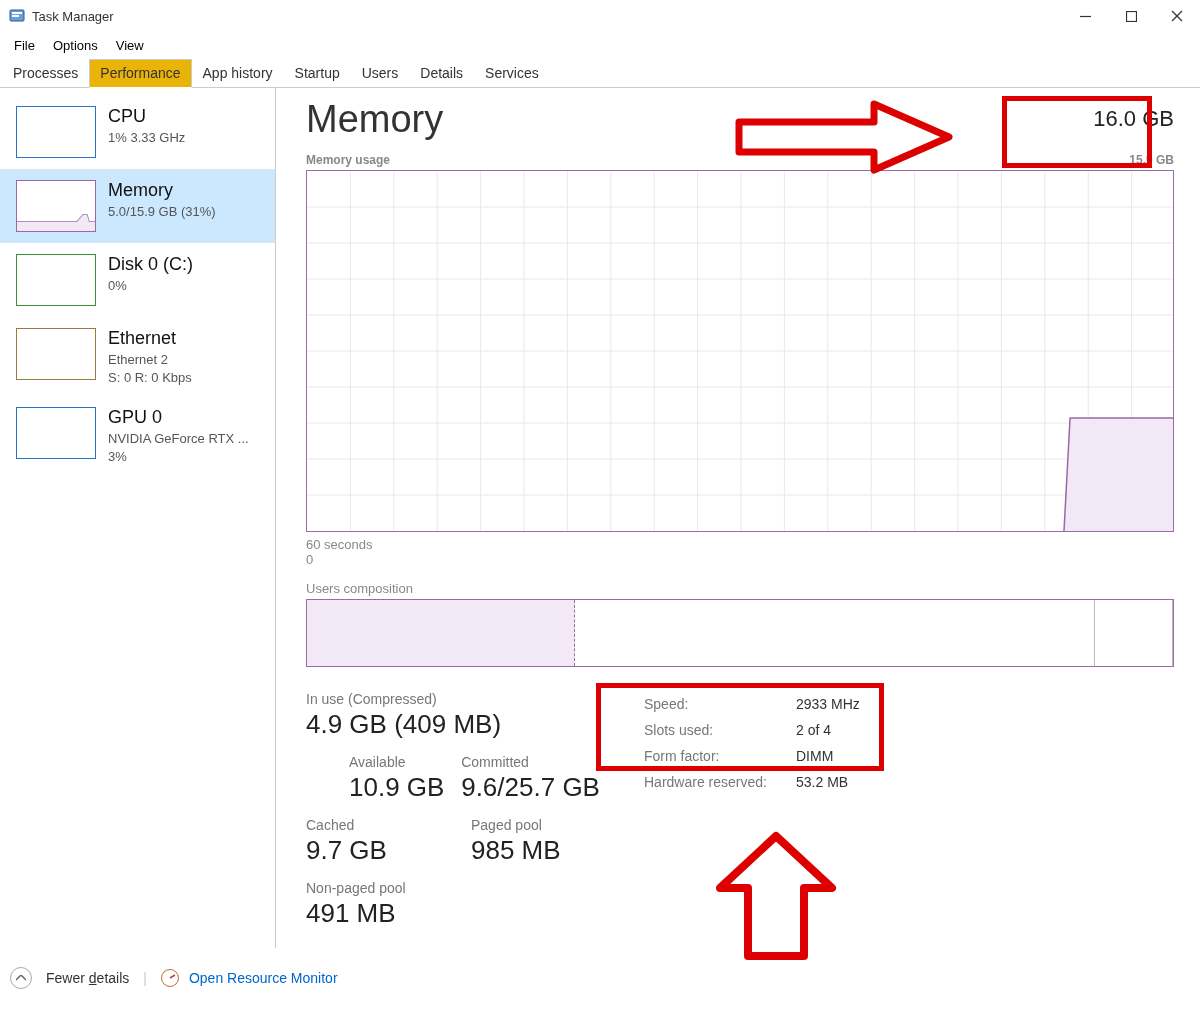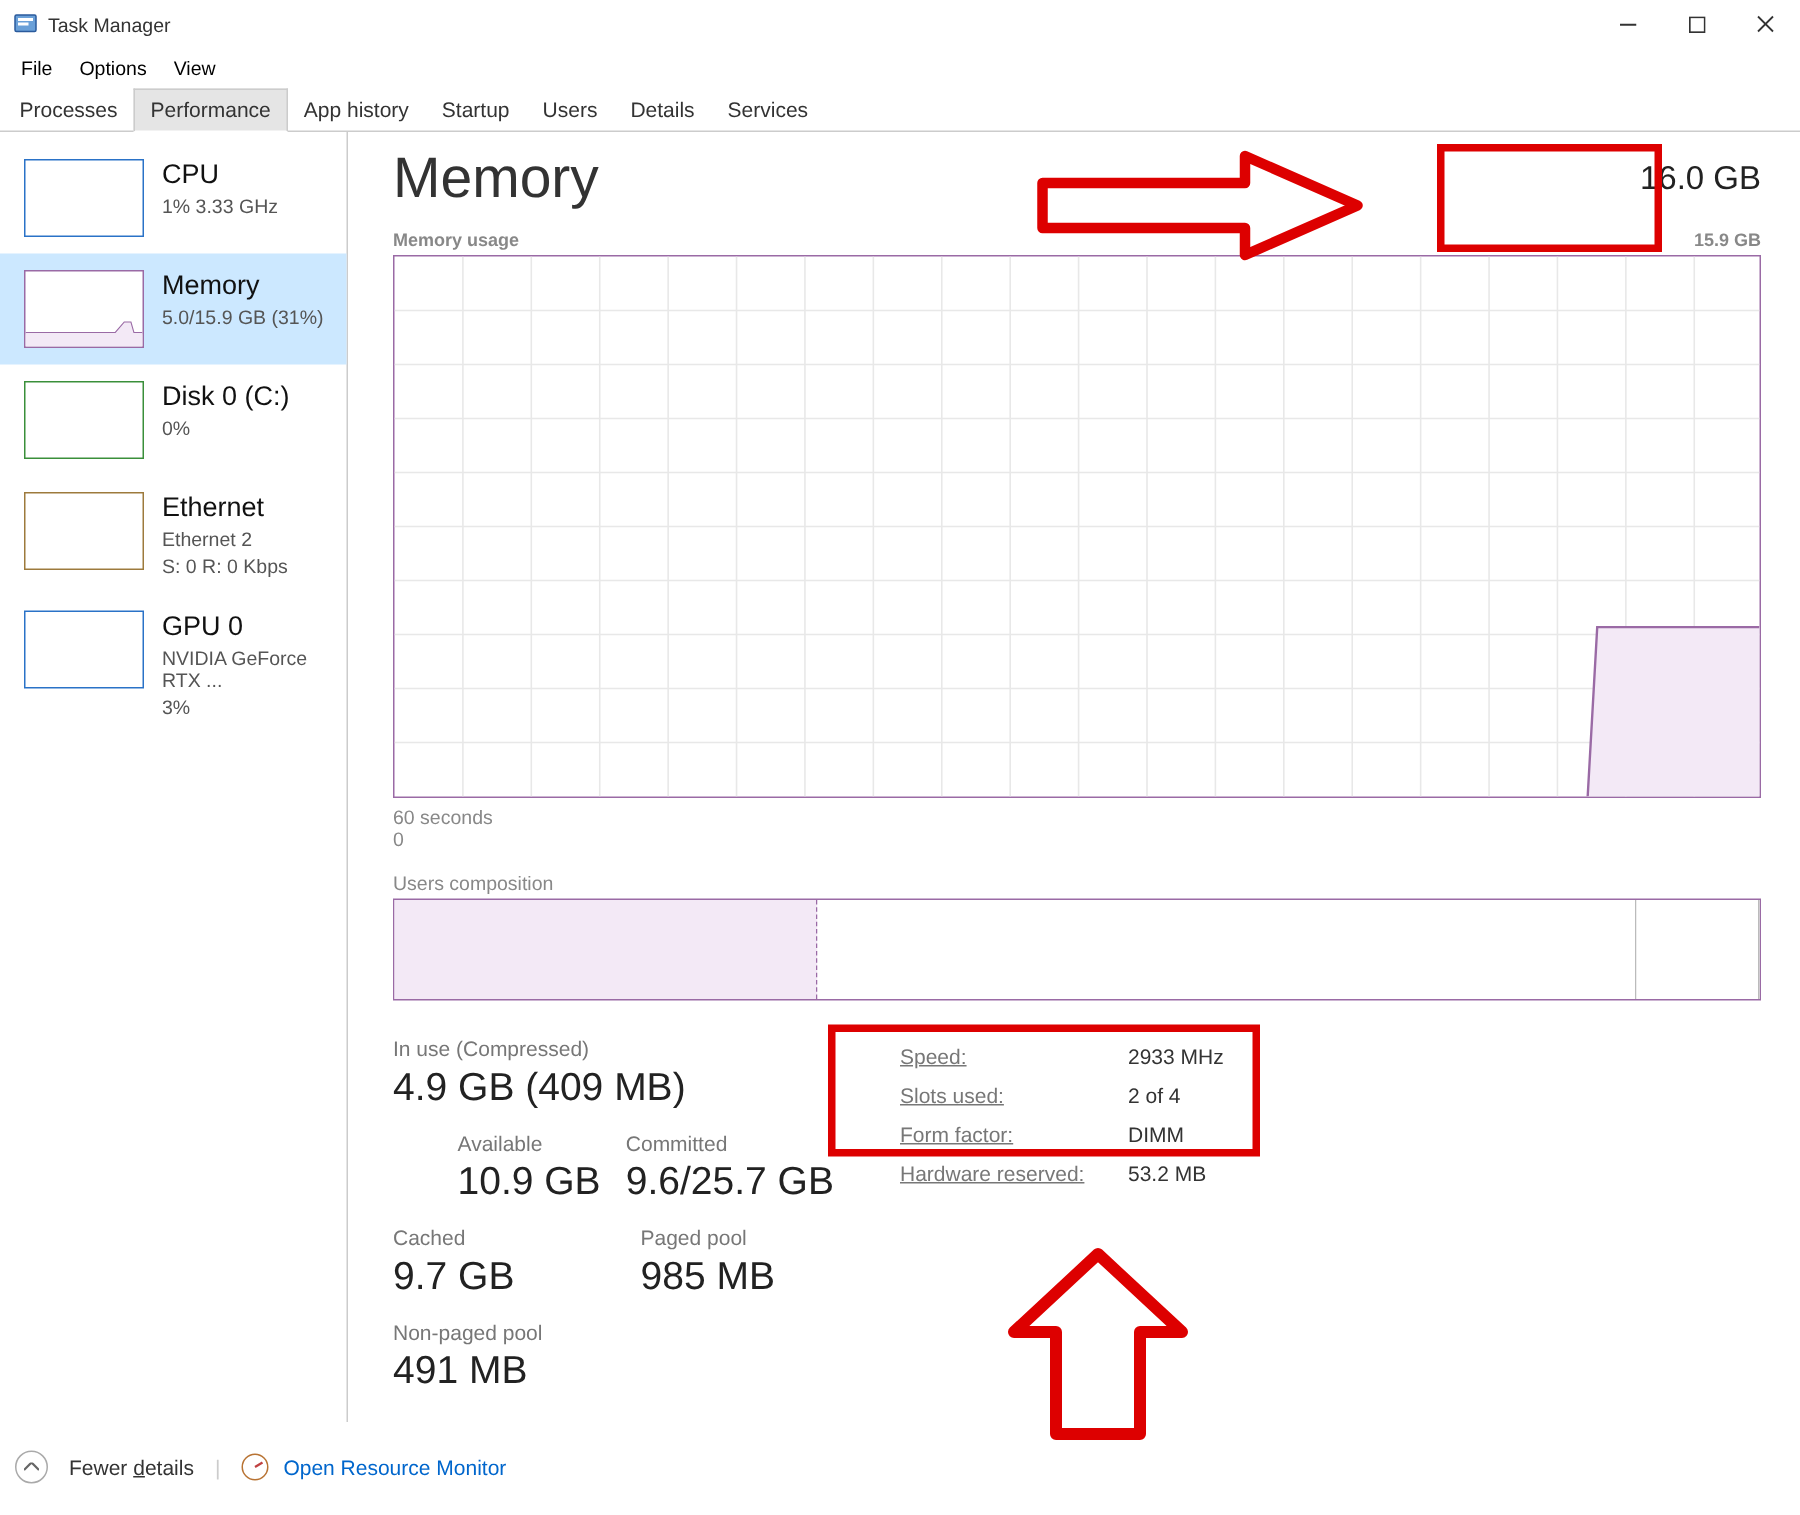--- a/index.html
+++ b/index.html
@@ -8,24 +8,24 @@
     .titlebar { height: 32px; display: flex; align-items: center; padding-left: 8px; font-size: 13px; color: #333; }
     .titlebar .icon { width: 18px; height: 18px; margin-right: 6px; }
     .window-controls { margin-left: auto; display: flex; }
     .win-btn { width: 46px; height: 32px; display: flex; align-items: center; justify-content: center; font-size: 14px; color: #333; }
     
     .menubar { height: 26px; display: flex; align-items: center; font-size: 13px; padding-left: 5px; color: #000; }
     .menu-item { padding: 2px 9px; }
     
     .tabbar { display: flex; border-bottom: 1px solid #ccc; font-size: 14px; padding-left: 2px; }
     .tab { padding: 5px 10px 6px; border: 1px solid transparent; position: relative; top: 1px; color: #333; }
-    .tab.active { border: 1px solid #ccc; border-bottom: 1px solid #fff; background: #e5e5e5; }
+    .tab.active { border: 1px solid #ccc; border-bottom: 1px solid #fff; background: #eab308; }
     
     .content { display: flex; height: calc(100% - 32px - 26px - 32px - 60px); }
-    .sidebar { width: 232px; border-right: 1px solid #ccc; padding: 7px 0; }
+    .sidebar { width: 276px; border-right: 1px solid #ccc; padding: 7px 0; }
     .side-item { display: flex; align-items: flex-start; padding: 11px 9px 11px 16px; cursor: pointer; }
     .side-item.selected { background: #cce8ff; }
     .side-graph { width: 80px; height: 52px; border: 1px solid; margin-right: 12px; flex-shrink:0; position:relative; background:#fff; }
     .side-text .title { font-size: 18px; color: #111; }
     .side-text .sub { font-size: 13px; color: #555; margin-top: 3px; }
     .main { flex: 1; padding: 10px 26px 0 30px; position: relative; }
     .main-header { display: flex; align-items: flex-start; justify-content: space-between; }
     .main-title { font-size: 38px; font-weight: 400; color: #333; }
     .main-total { font-size: 22px; color: #222; margin-top: 8px; }
     .chart-label { font-size: 12px; color: #888; margin-top: 12px; display:flex; justify-content:space-between;font-weight:bold;}
@@ -37,21 +37,21 @@
     .stats { display: flex; margin-top: 24px; gap: 12px; }
     .stats-left { display:flex; flex-wrap:wrap; width: 330px; }
     .stat-block { margin-bottom: 14px; }
     .stat-block.half { width: 50%; }
     .stat-block.wide { width: 66%; }
     .stat-block.narrow { width: 34%; margin-left: 43px; }
     .stat-label { font-size: 14px; color: #777; margin-bottom: 2px; }
     .stat-value { font-size: 26px; color: #222; }
     .stats-right { margin-left: -4px; }
     .detail-row { display:flex; font-size: 14px; color: #777; line-height: 26px; }
-    .detail-row .dl { width: 152px; text-decoration: underline; }
+    .detail-row .dl { width: 152px; }
     .detail-row .dv { color: #333; }
     
     .statusbar { height: 60px; display: flex; align-items: center; padding-left: 10px; font-size: 14px; color: #333; border-top: 0px; }
     .statusbar .chev { width:22px; height:22px; border:1px solid #aaa; border-radius:50%; display:flex; align-items:center; justify-content:center; font-size:11px; margin-right:14px;}
     .statusbar a { color: #0066cc; text-decoration:none; }
     .sep { color:#ccc; margin: 0 14px; }
     .underline-letter { text-decoration: underline; }
     
     .anno { position: absolute; z-index: 20; }
     .red-box { border: 5px solid #d00; }

